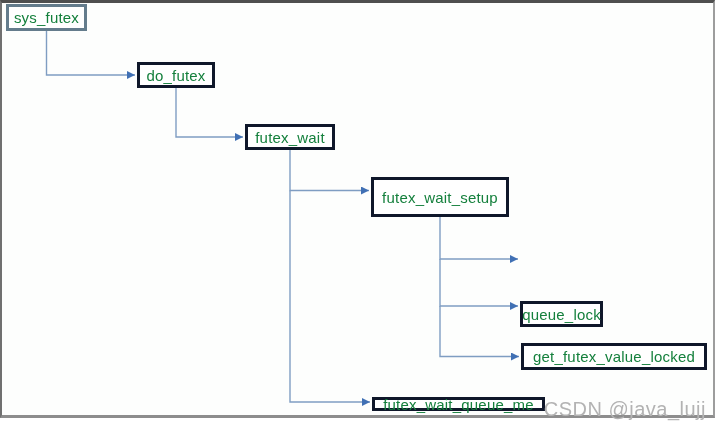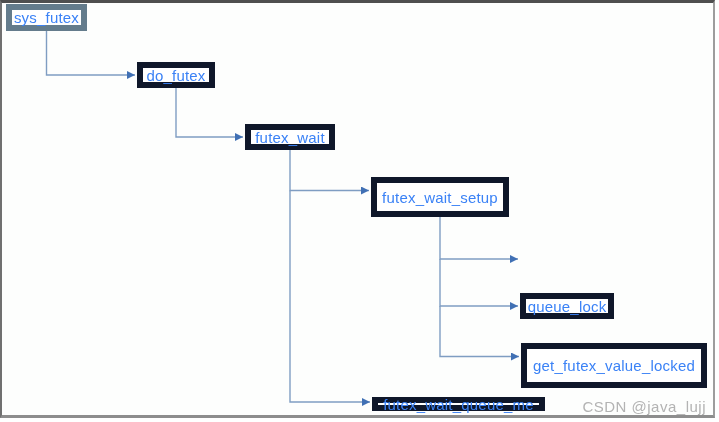--- a/index.html
+++ b/index.html
@@ -32,46 +32,46 @@
     left: 0;
     top: 0;
     width: 719px;
     height: 422px;
     pointer-events: none;
   }
   .node {
     position: absolute;
     box-sizing: border-box;
     background: #ffffff;
-    border: 6px solid #0f172a;
-    color: #3b82f6;
+    border: 3px solid #0f172a;
+    color: #15803d;
     font-size: 15px;
     line-height: 1;
     display: flex;
     align-items: center;
     justify-content: center;
     white-space: nowrap;
     letter-spacing: 0.2px;
   }
   .node.root {
     border-color: #647c8c;
   }
   #node-sys-futex              { left: 6px;   top: 4px;   width: 81px;  height: 27px; }
   #node-do-futex               { left: 137px; top: 62px;  width: 78px;  height: 26px; }
   #node-futex-wait             { left: 245px; top: 124px; width: 90px;  height: 26px; }
   #node-futex-wait-setup       { left: 371px; top: 177px; width: 138px; height: 40px; }
   #node-get-futex-key          { left: 520px; top: 245px; width: 117px; height: 27px; }
-  #node-queue-lock             { left: 520px; top: 293px; width: 94px; height: 26px; }
-  #node-get-futex-value-locked { left: 521px; top: 343px; width: 186px; height: 45px; }
+  #node-queue-lock             { left: 520px; top: 301px; width: 83px; height: 26px; }
+  #node-get-futex-value-locked { left: 521px; top: 343px; width: 186px; height: 27px; }
   #node-futex-wait-queue-me    { left: 372px; top: 389px; width: 173px; height: 14px; margin-top: 8px; }
   .watermark {
     position: absolute;
     right: 13px;
     top: 398px;
-    font-size: 15px;
+    font-size: 20px;
     color: #b3b3b3;
     letter-spacing: 0.5px;
     white-space: nowrap;
   }
 </style>
 </head>
 <body>
 
 <div id="stage">
 

